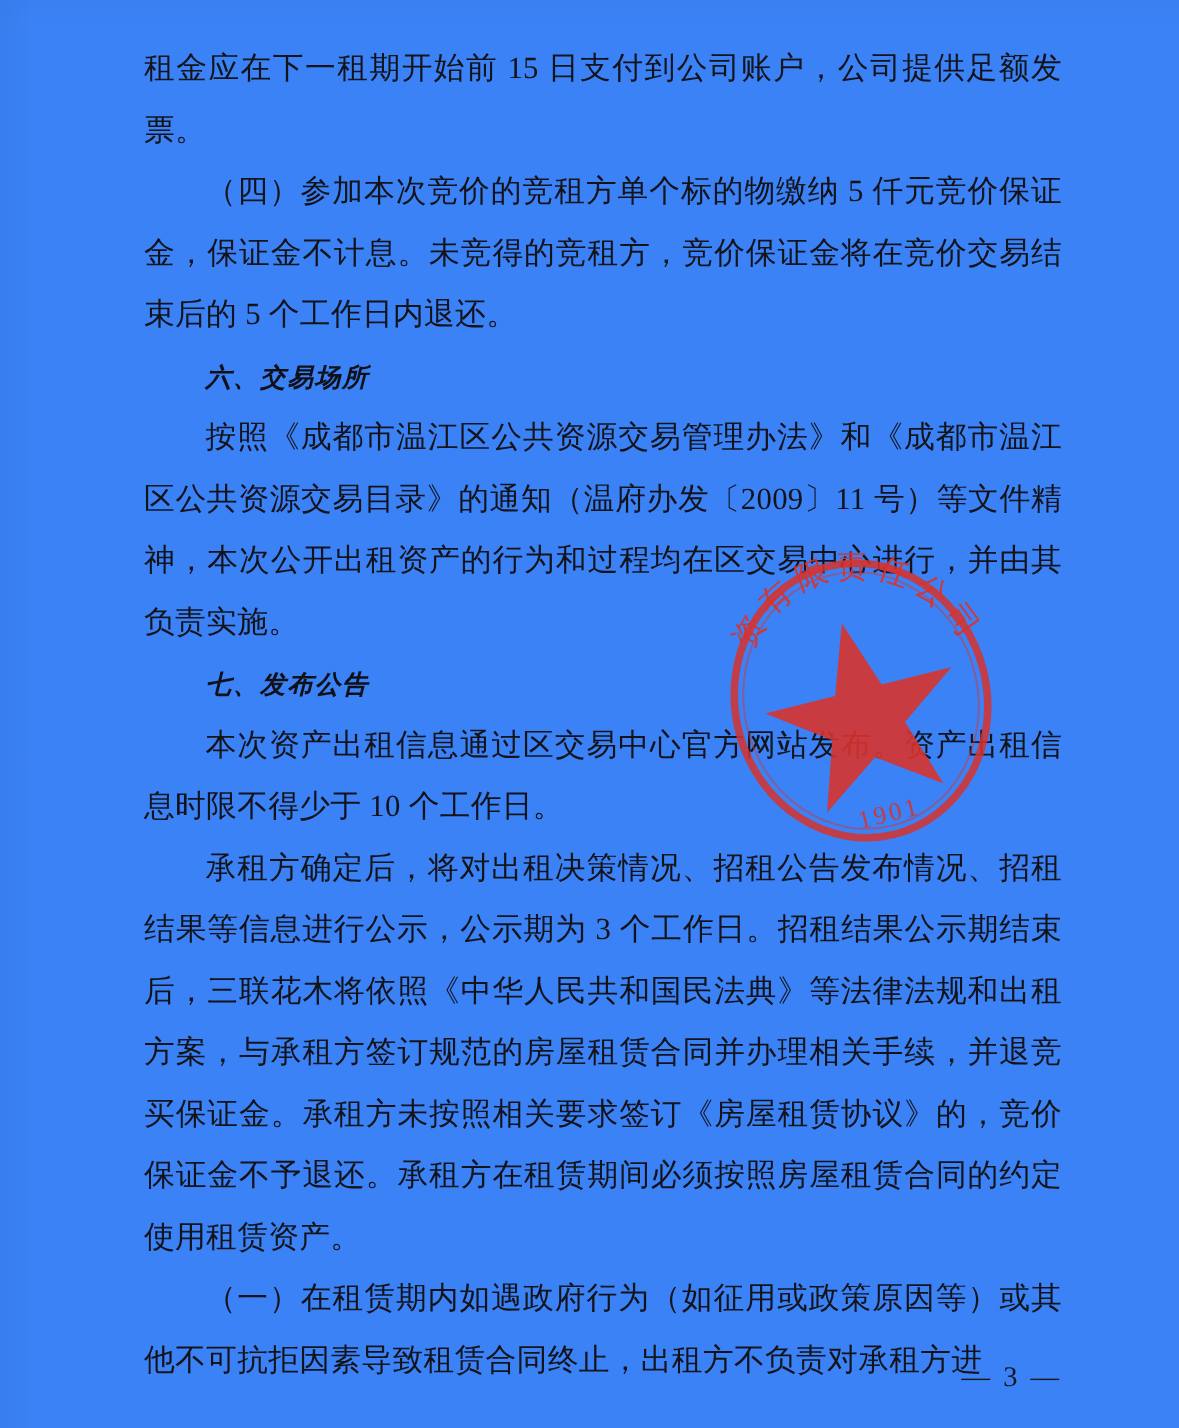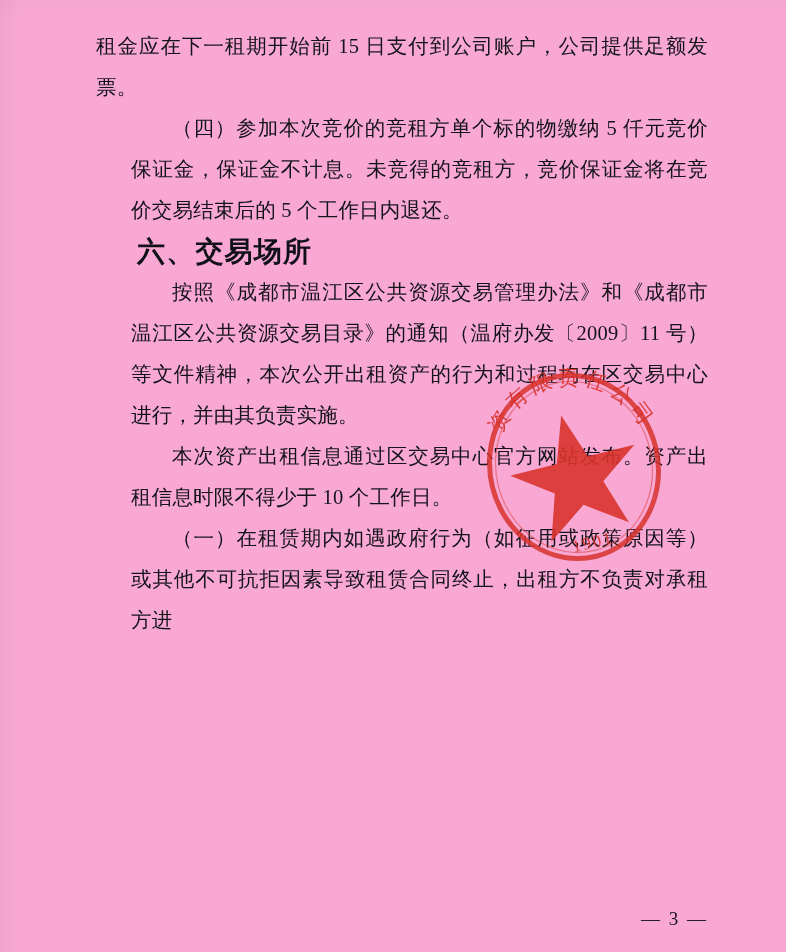--- a/index.html
+++ b/index.html
@@ -7,21 +7,21 @@
     padding: 0;
     background: #ffffff;
   }
   body {
     font-family: "Liberation Serif", "DejaVu Serif", serif;
   }
   #page {
     position: relative;
     width: 786px;
     height: 952px;
-    background: #f9a8d4;
+    background: #3b82f6;
     overflow: hidden;
   }
   
   #page::before {
     content: "";
     position: absolute;
     inset: 0;
     background:
       linear-gradient(90deg, rgba(0,0,0,0.035) 0px, rgba(0,0,0,0.0) 22px),
       linear-gradient(180deg, rgba(0,0,0,0.02) 0px, rgba(0,0,0,0) 18px);
@@ -38,30 +38,30 @@
     line-height: 41px;
     color: #13131a;
     text-align: justify;
     text-justify: inter-ideograph;
     letter-spacing: 0.2px;
     margin: 0;
     word-break: break-all;
   }
   .indent {
     text-indent: 41px;
-    margin-left: 35px;
   }
   .heading {
-    font-size: 28px;
+    font-size: 17px;
     line-height: 41px;
     font-weight: bold;
     color: #101018;
     margin: 0;
     text-indent: 41px;
     letter-spacing: 1.2px;
+    font-style: italic;
   }
   
   #seal {
     position: absolute;
     left: 468px;
     top: 368px;
     width: 212px;
     height: 198px;
     pointer-events: none;
   }
@@ -83,24 +83,26 @@
   <div id="doc-body">
 
     <p class="para">租金应在下一租期开始前 15 日支付到公司账户，公司提供足额发票。</p>
 
     <p class="para indent">（四）参加本次竞价的竞租方单个标的物缴纳 5 仟元竞价保证金，保证金不计息。未竞得的竞租方，竞价保证金将在竞价交易结束后的 5 个工作日内退还。</p>
 
     <h2 class="heading">六、交易场所</h2>
 
     <p class="para indent">按照《成都市温江区公共资源交易管理办法》和《成都市温江区公共资源交易目录》的通知（温府办发〔2009〕11 号）等文件精神，本次公开出租资产的行为和过程均在区交易中心进行，并由其负责实施。</p>
 
+    <h2 class="heading">七、发布公告</h2>
 
     <p class="para indent">本次资产出租信息通过区交易中心官方网站发布。资产出租信息时限不得少于 10 个工作日。</p>
 
 
+    <p class="para indent">承租方确定后，将对出租决策情况、招租公告发布情况、招租结果等信息进行公示，公示期为 3 个工作日。招租结果公示期结束后，三联花木将依照《中华人民共和国民法典》等法律法规和出租方案，与承租方签订规范的房屋租赁合同并办理相关手续，并退竞买保证金。承租方未按照相关要求签订《房屋租赁协议》的，竞价保证金不予退还。承租方在租赁期间必须按照房屋租赁合同的约定使用租赁资产。</p>
 
 
     <p class="para indent">（一）在租赁期内如遇政府行为（如征用或政策原因等）或其他不可抗拒因素导致租赁合同终止，出租方不负责对承租方进</p>
 
   </div>
 
   <svg id="seal" viewBox="0 0 212 198">
     <g transform="rotate(-14 106 99)">
       <ellipse cx="106" cy="99" rx="84" ry="92" fill="none" stroke="#d8332c" stroke-width="5" opacity="0.85"></ellipse>
       <ellipse cx="106" cy="99" rx="78" ry="86" fill="none" stroke="#d8332c" stroke-width="1.2" opacity="0.5"></ellipse>

